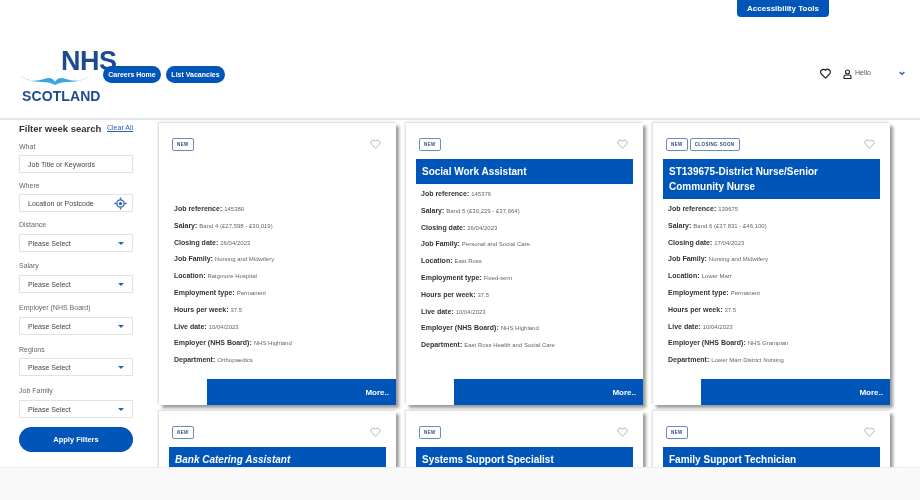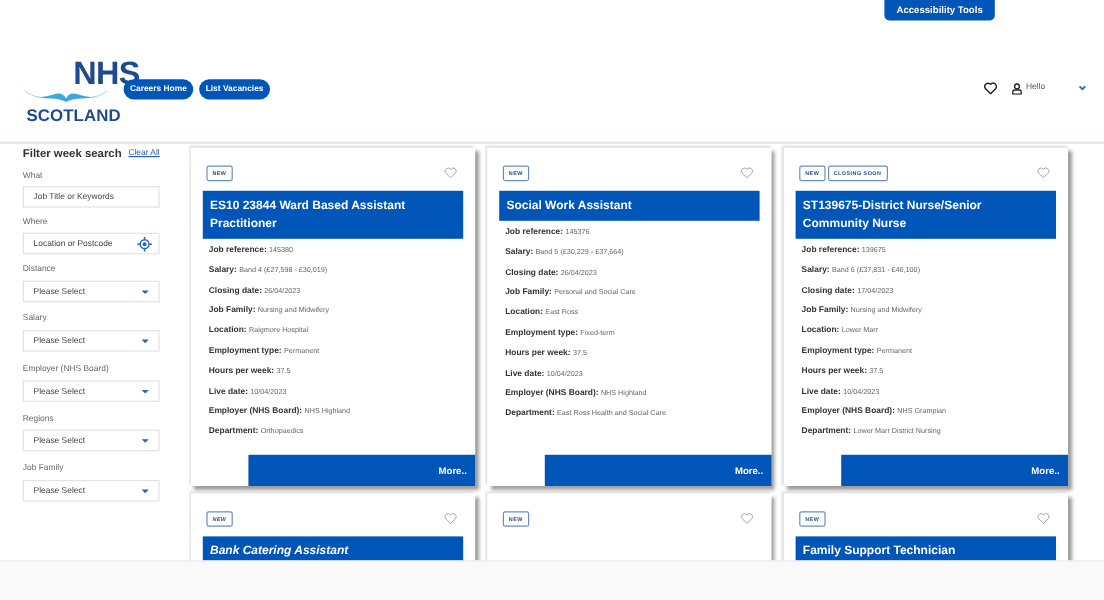--- a/index.html
+++ b/index.html
@@ -116,30 +116,30 @@
     <span>Please Select</span>
     <span class="caret"></span>
   </div>
 
   <div class="sb-label" style="top:387px">Job Family</div>
   <div class="sb-field" style="top:400px">
     <span>Please Select</span>
     <span class="caret"></span>
   </div>
 
+  <div class="apply-btn">Apply Filters</div>
 
   <div id="cards">
       <div class="card" style="left: 159px; top: 123px; height: 282px;">
     <div class="tags">
           <span class="tag">NEW</span>
         </div>
     <svg class="fav" viewBox="0 0 24 22">
       <path d="M12 20 L3 11.5 A5.2 5.2 0 0 1 12 4.5 A5.2 5.2 0 0 1 21 11.5 Z" fill="none" stroke="#999" stroke-width="1.6" stroke-linejoin="round"></path>
     </svg>
-    <div class="title">ES10 23844 Ward Based Assistant Practitioner</div>
     <div class="details" style="top: 78px;">
           <div class="drow"><span class="k">Job reference: </span> <span class="v">145380</span></div>
           <div class="drow"><span class="k">Salary: </span> <span class="v">Band 4 (£27,598 - £30,019)</span></div>
           <div class="drow"><span class="k">Closing date: </span> <span class="v">26/04/2023</span></div>
           <div class="drow"><span class="k">Job Family: </span> <span class="v">Nursing and Midwifery</span></div>
           <div class="drow"><span class="k">Location: </span> <span class="v">Raigmore Hospital</span></div>
           <div class="drow"><span class="k">Employment type: </span> <span class="v">Permanent</span></div>
           <div class="drow"><span class="k">Hours per week: </span> <span class="v">37.5</span></div>
           <div class="drow"><span class="k">Live date: </span> <span class="v">10/04/2023</span></div>
           <div class="drow"><span class="k">Employer (NHS Board): </span> <span class="v">NHS Highland</span></div>
@@ -202,20 +202,21 @@
     <div class="title">Bank Catering Assistant</div>
 
   </div>
       <div class="card" style="left: 406px; top: 411px; height: 90px;">
     <div class="tags">
           <span class="tag">NEW</span>
         </div>
     <svg class="fav" viewBox="0 0 24 22">
       <path d="M12 20 L3 11.5 A5.2 5.2 0 0 1 12 4.5 A5.2 5.2 0 0 1 21 11.5 Z" fill="none" stroke="#999" stroke-width="1.6" stroke-linejoin="round"></path>
     </svg>
+    <div class="title">Systems Support Specialist</div>
 
   </div>
       <div class="card" style="left: 653px; top: 411px; height: 90px;">
     <div class="tags">
           <span class="tag">NEW</span>
         </div>
     <svg class="fav" viewBox="0 0 24 22">
       <path d="M12 20 L3 11.5 A5.2 5.2 0 0 1 12 4.5 A5.2 5.2 0 0 1 21 11.5 Z" fill="none" stroke="#999" stroke-width="1.6" stroke-linejoin="round"></path>
     </svg>
     <div class="title">Family Support Technician</div>

